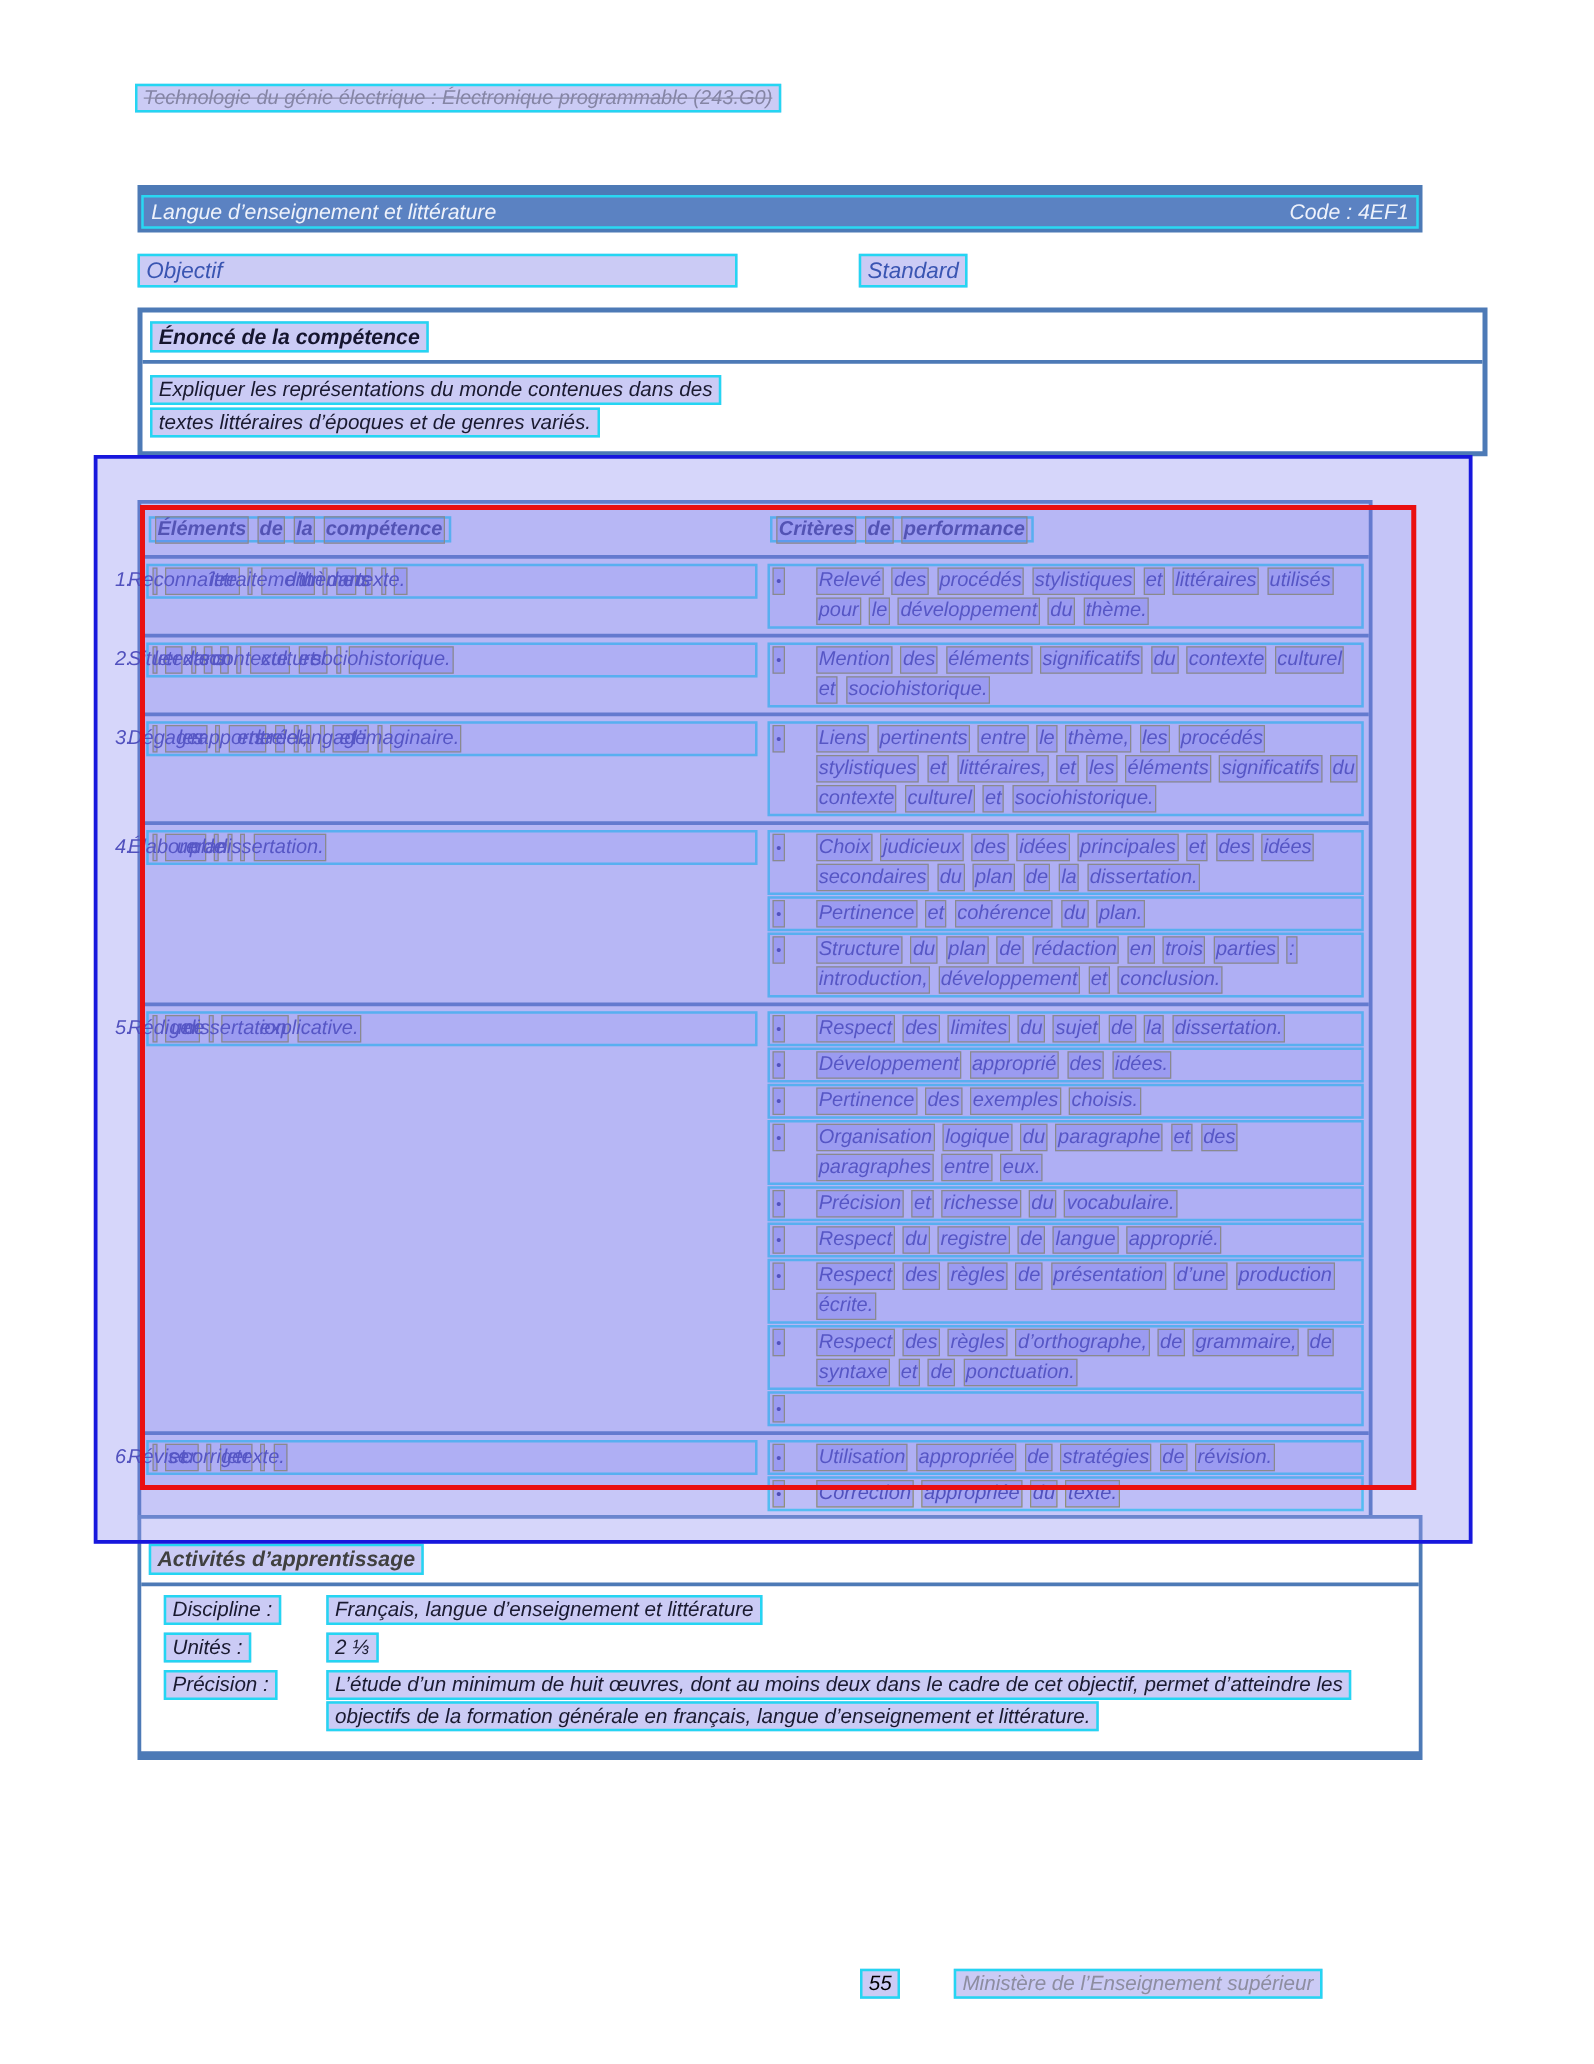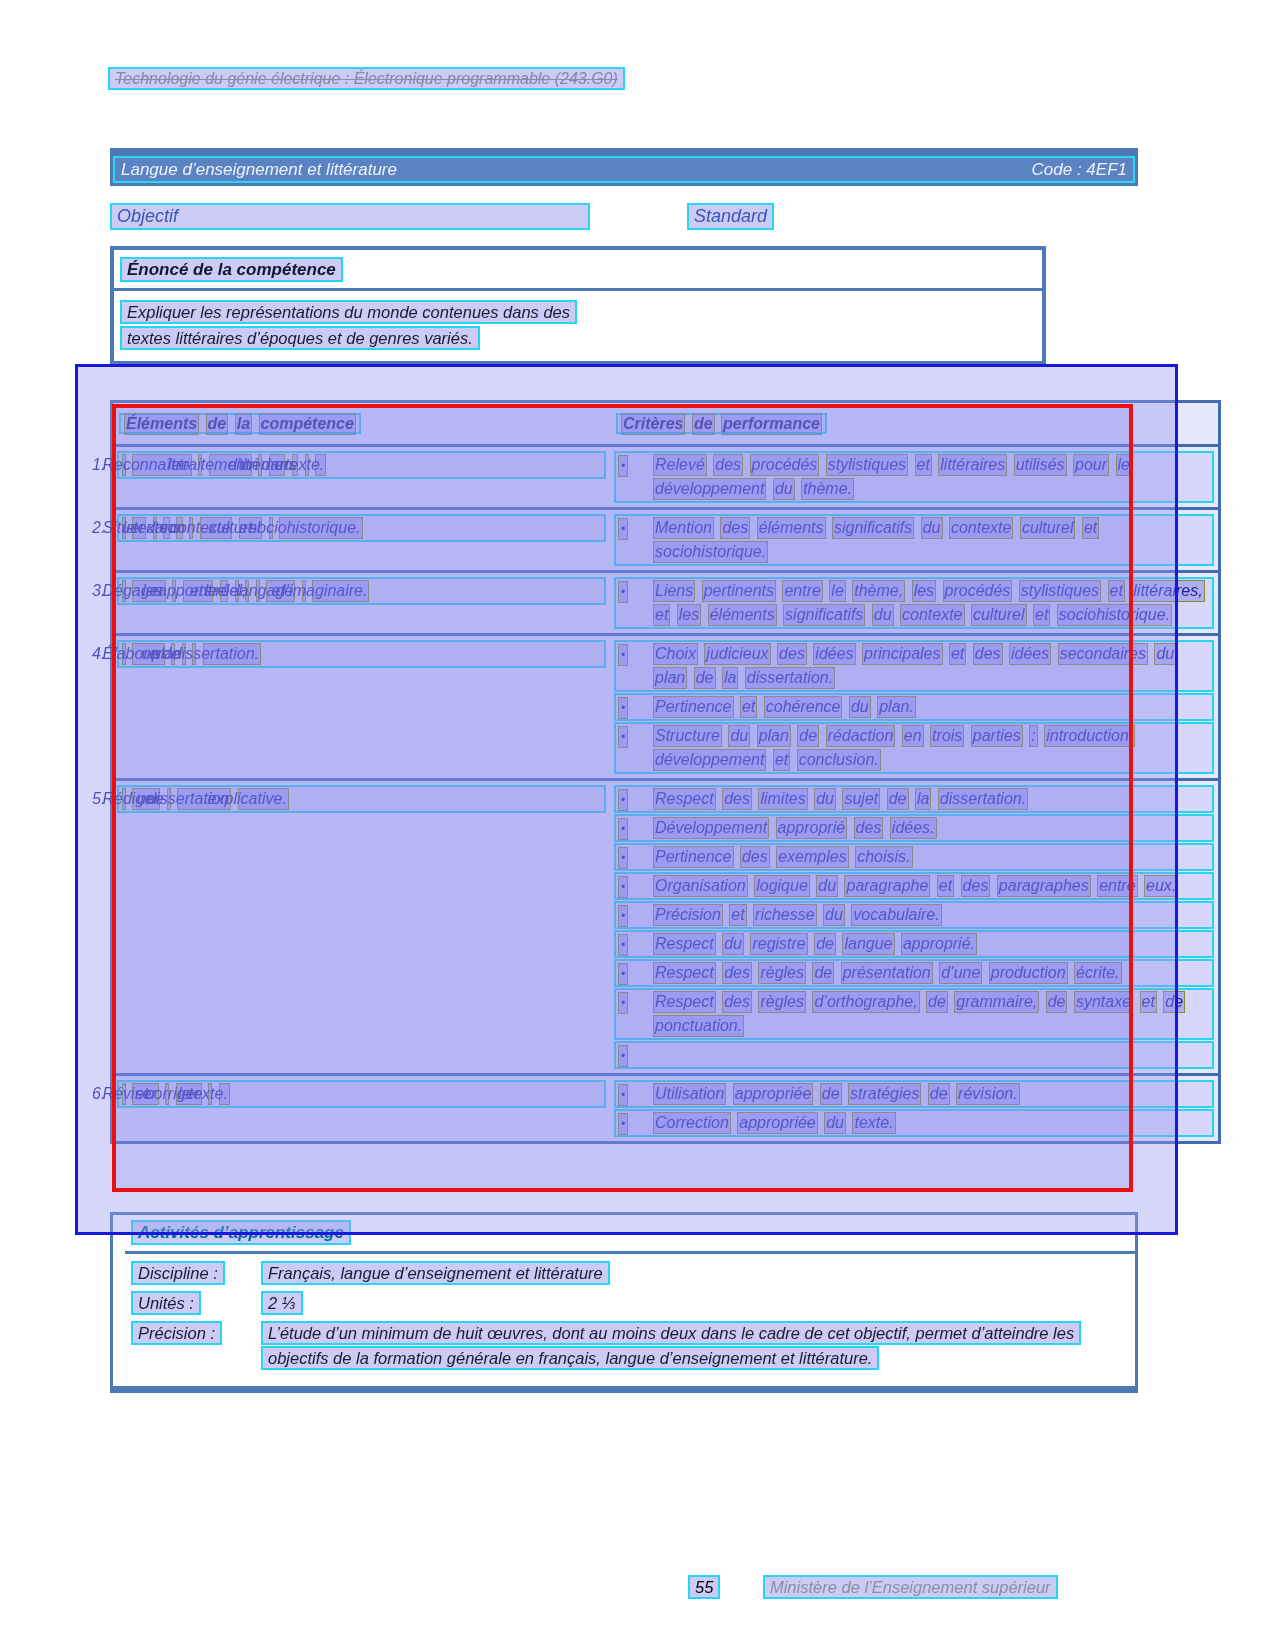--- a/index.html
+++ b/index.html
@@ -37,31 +37,31 @@
   }
   .title-strip .t{color:#eef2fb;font-size:17px;}
 
   
   .obj-row{left:110px;top:203px;width:1028px;font-size:18px;font-weight:normal;font-style:italic;color:#3a55b2;}
   .obj-box{display:inline-block;width:466px;}
   .std-box{display:inline-block;margin-left:92px;}
 
   
   .enonce{
-    left:110px;top:246px;width:936px;box-sizing:border-box;
+    left:110px;top:246px;width:1080px;box-sizing:border-box;
     border:4px solid #4d7ab6;background:#ffffff;
   }
   .enonce .head{padding:10px 6px 8px 6px;font-size:17px;font-weight:bold;color:#15152e;border-bottom:3px solid #4d7ab6;}
   .enonce .body{padding:8px 6px 10px 6px;font-size:16.5px;line-height:26px;color:#1a1a30;}
   .enonce .body .wrapbox{display:inline;}
   .enonce .bodywrap{max-width:482px;}
 
   
   .comp-table{
-    left:110px;top:400px;width:1111px;box-sizing:border-box;
+    left:110px;top:400px;width:988px;box-sizing:border-box;
     border:3px solid #3f6cb0;background:rgba(122,122,236,0.18);
     font-size:16px;color:#22229b;
   }
   .thead{display:grid;grid-template-columns:497px 1fr;border-bottom:3px solid #3f6cb0;}
   .thead .hcell{padding:9px 6px 8px 6px;font-weight:bold;color:#1b1b78;}
   .trow{display:grid;grid-template-columns:497px 1fr;border-bottom:3px solid #3f6cb0;}
   .trow:last-child{border-bottom:none;}
   .tcell{padding:3px 4px;}
   .cell-left .cyanline{display:block;margin:1px 0;}
   .cyanline{
@@ -83,21 +83,21 @@
   .bullet-glyph{
     display:inline-block;border:1px solid #8a8a28;background:rgba(70,70,222,0.28);
     width:8px;text-align:center;color:#1b1b8c;font-size:12px;line-height:20px;
   }
 
   
   .activites{
     left:110px;top:1212px;width:1028px;box-sizing:border-box;
     border:3px solid #4d7ab6;border-bottom-width:7px;background:#ffffff;
   }
-  .activites .head{padding:8px 6px 8px 6px;font-size:17px;font-weight:bold;color:#0369a1;border-bottom:3px solid #4d7ab6;margin-left:12px;}
+  .activites .head{padding:23px 6px 8px 6px;font-size:17px;font-weight:bold;color:#404040;border-bottom:3px solid #4d7ab6;}
   .activites .fields{padding:7px 6px 10px 18px;}
   .field{display:flex;margin-bottom:5px;font-size:16.5px;line-height:25px;color:#1a1a30;}
   .field .lbl{flex:0 0 130px;}
   .field .val{flex:1;max-width:834px;}
 
   
   .footer{left:688px;top:1578px;font-size:16.5px;}
   .footer .pn{color:#000000;}
   .footer .min{color:#8d8da0;margin-left:38px;}
 

